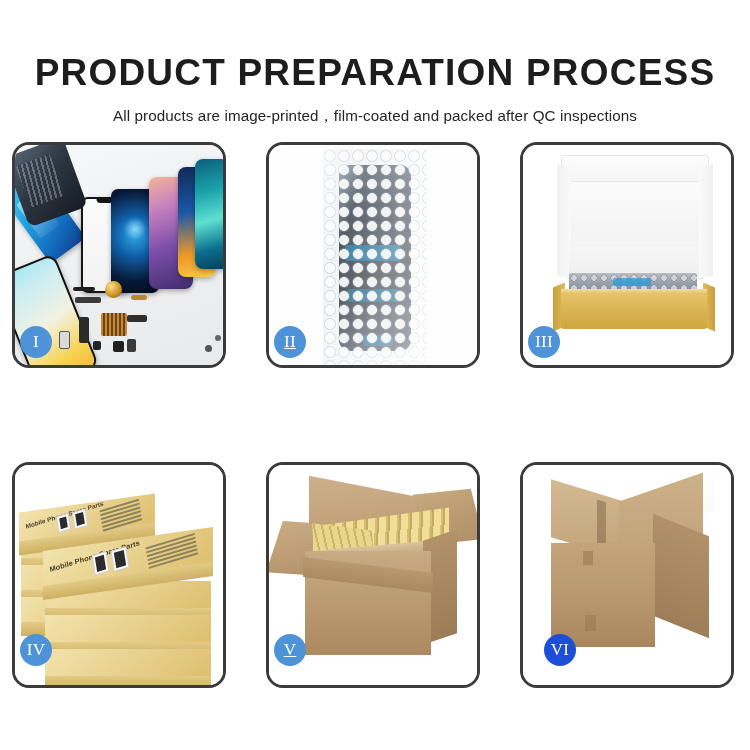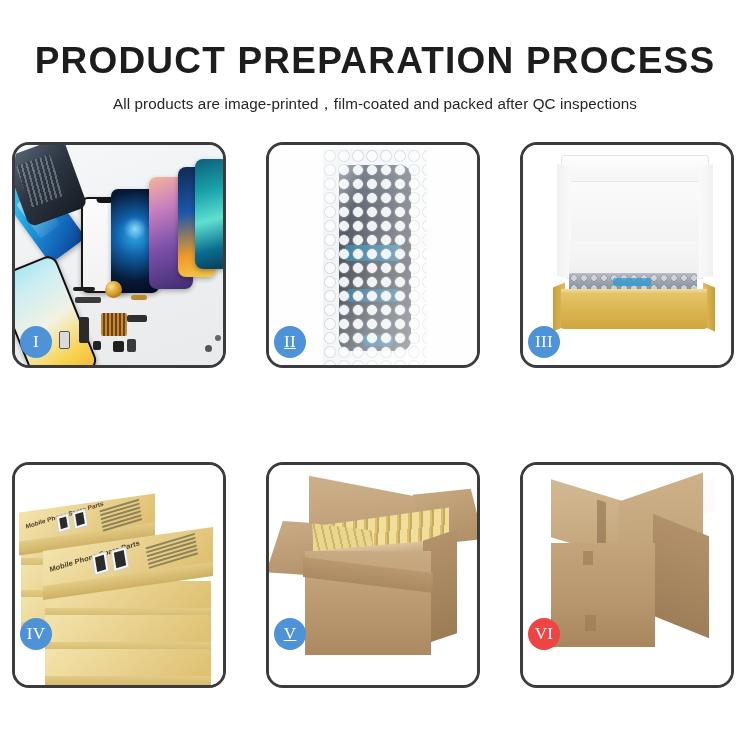--- a/index.html
+++ b/index.html
@@ -7,21 +7,21 @@
   body{
     width:750px;height:750px;
     background:#ffffff;
     font-family:"Liberation Sans","DejaVu Sans",sans-serif;
     overflow:hidden;
     position:relative;
   }
   #page{position:relative;width:750px;height:750px;}
 
   
-  .header{position:absolute;left:0;top:4px;width:750px;text-align:center;}
+  .header{position:absolute;left:0;top:16px;width:750px;text-align:center;}
   .title{
     margin:0;padding:0;
     font-size:37px;
     letter-spacing:1.2px;
     font-weight:700;
     color:#1d1d1d;
     line-height:1;
     padding-top:38px;
     white-space:nowrap;
   }
@@ -60,21 +60,21 @@
     width:32px;height:32px;border-radius:50%;
     background:#4e93d8;
     color:#ffffff;
     font-family:"Liberation Serif","DejaVu Serif",serif;
     font-size:17px;
     display:flex;align-items:center;justify-content:center;
     letter-spacing:.4px;
     z-index:40;
   }
   .b-r1{top:184px;}
-  .b-r2{top:476px;}
+  .b-r2{top:492px;}
   .b-c1{left:8px;}
   .b-c2{left:262px;text-decoration:underline;}
   .b-c3{left:516px;}
 
   
   .s1{background:linear-gradient(160deg,#f7f8f9 0%,#eeeff1 55%,#e9eaec 100%);}
   .ph{position:absolute;border-radius:7px;box-shadow:0 2px 5px rgba(0,0,0,.30);}
   .ph-a{ 
     left:6px;top:28px;width:44px;height:86px;
     background:linear-gradient(150deg,#4fd4f5 0%,#1f9fe0 38%,#1162b4 78%,#0d3f88 100%);
@@ -427,16 +427,16 @@
         <div class="c6-tapeA"></div>
         <div class="c6-tapeB"></div>
       </div>
     </div>
 
     <div class="badge b-r1 b-c1" style="background: rgb(78, 147, 216);">I</div>
     <div class="badge b-r1 b-c2" style="background: rgb(78, 147, 216);">II</div>
     <div class="badge b-r1 b-c3" style="background: rgb(78, 147, 216);">III</div>
     <div class="badge b-r2 b-c1" style="background: rgb(78, 147, 216);">IV</div>
     <div class="badge b-r2 b-c2" style="background: rgb(78, 147, 216);">V</div>
-    <div class="badge b-r2 b-c3" style="background: #ef4444;">VI</div>
+    <div class="badge b-r2 b-c3" style="background: #1d4ed8; margin-left: 16px;">VI</div>
 
   </div>
 </div>
 
 </body></html>

